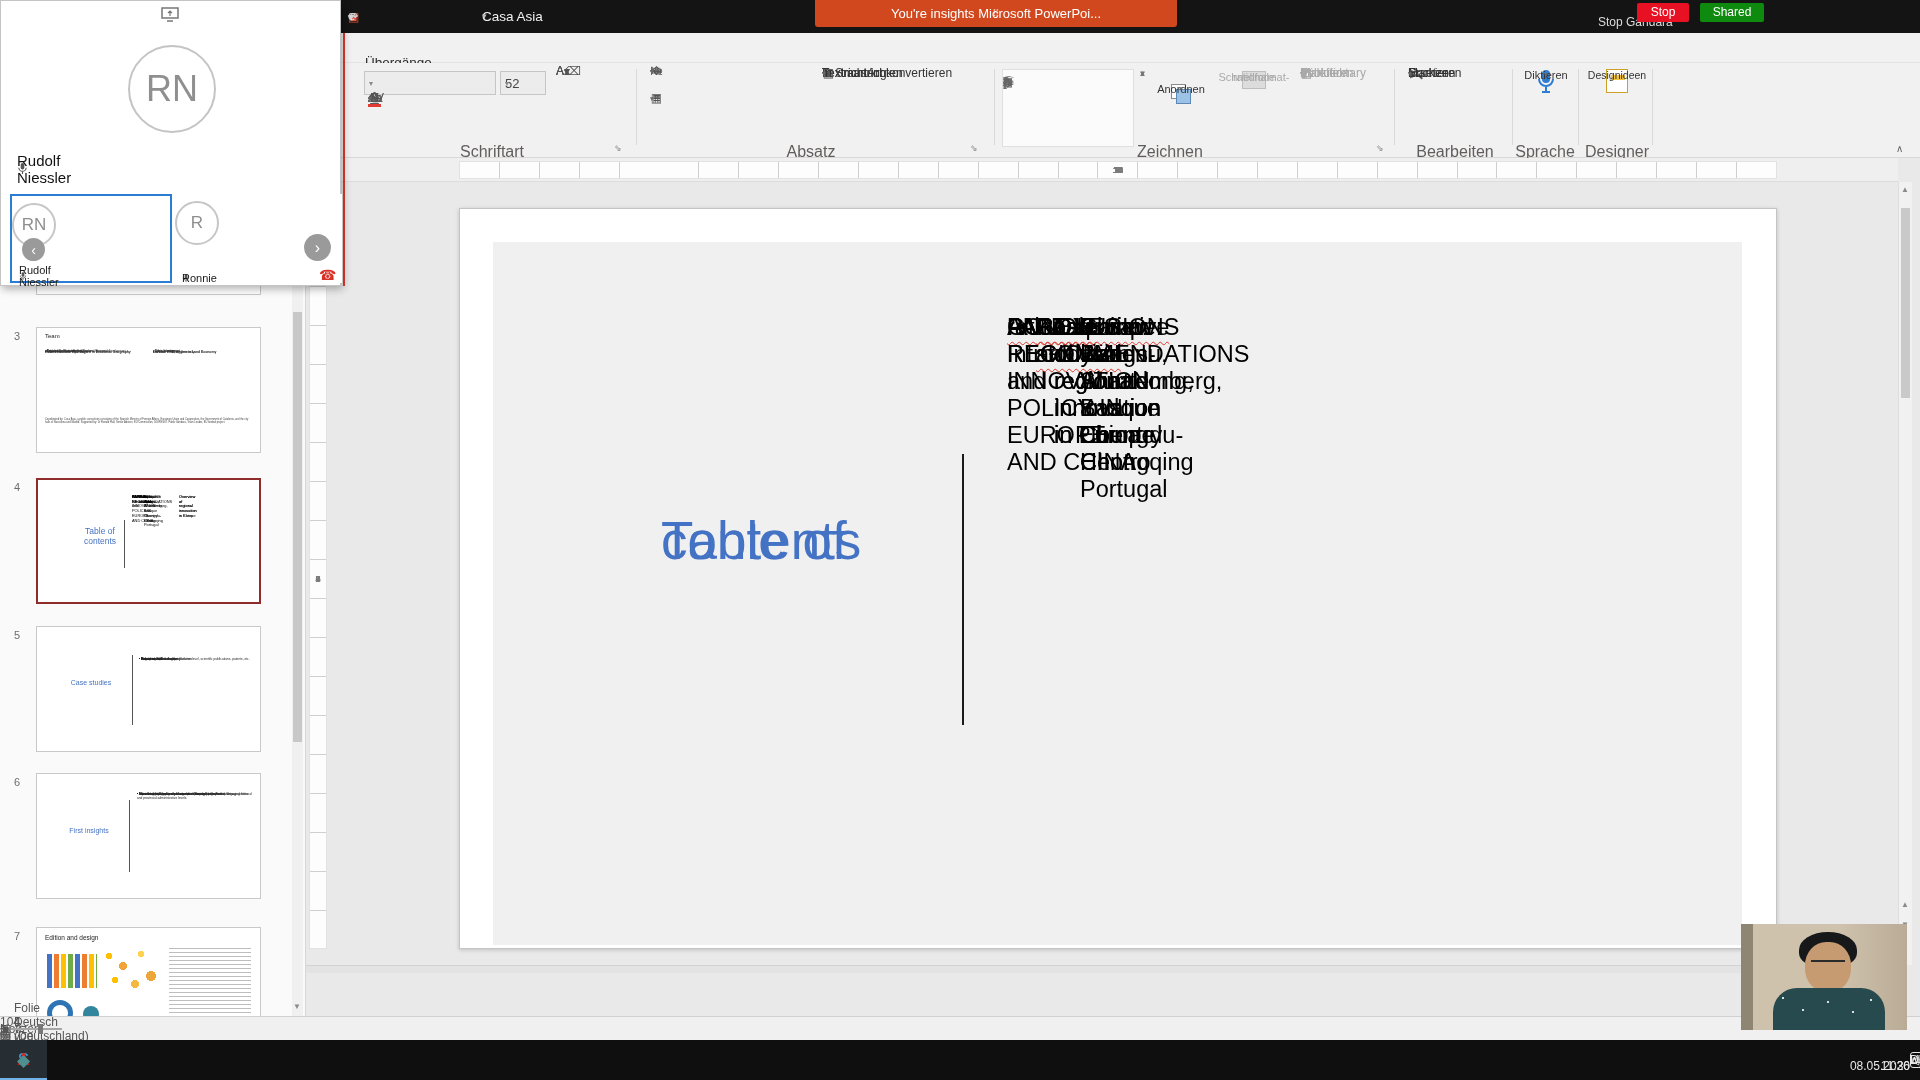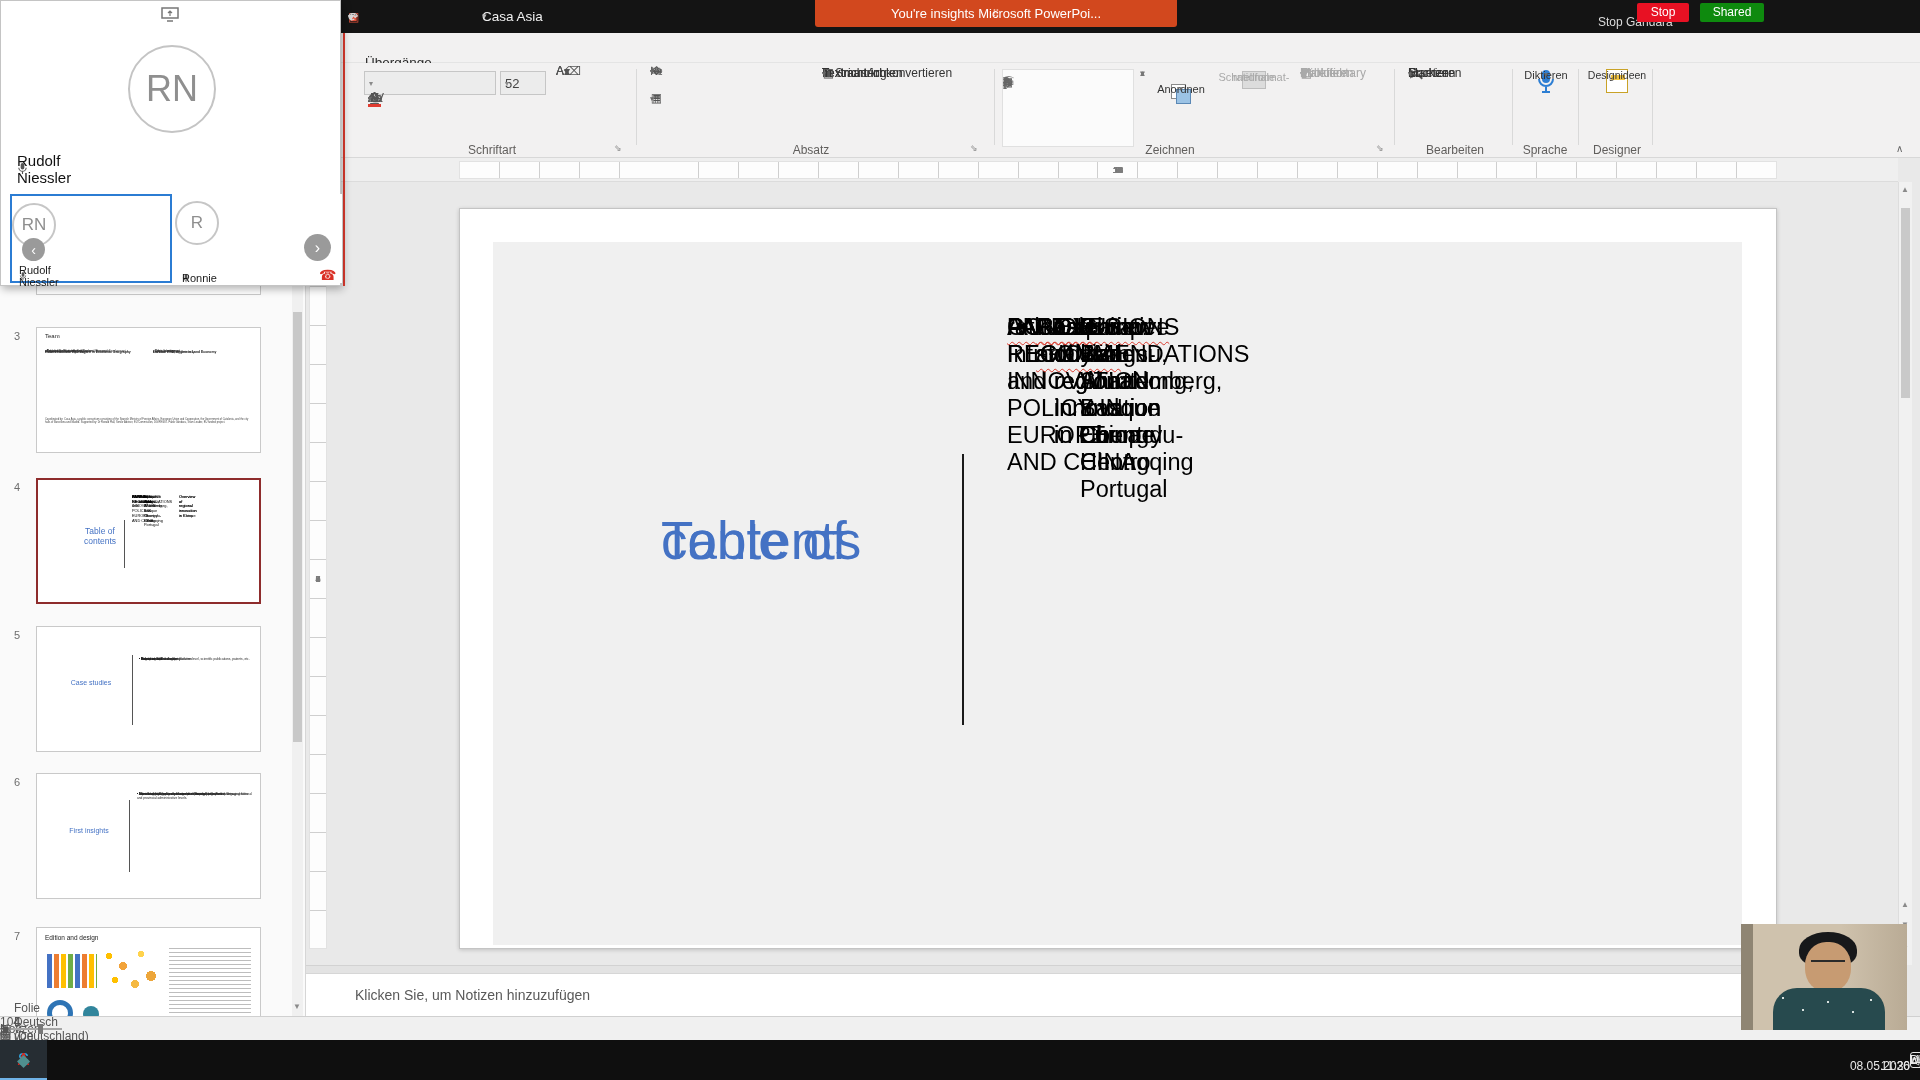--- a/index.html
+++ b/index.html
@@ -38,21 +38,21 @@
 .slb{position:static;font-size:12px;color:#333}
 .drop{position:static;font-size:7.5px;color:#6a6a6a}
 .dis .sic,.dis .slb,.dis .drop{color:#a9a9a9}
 .fb{font-weight:bold}.fi{font-style:italic}.fu{text-decoration:underline}
 .fsh{text-shadow:1px 1px 1px #aaa}.fst{text-decoration:line-through}
 .fav{letter-spacing:1px}
 .fhl{border-bottom:3px solid #ffe100}.ffc{border-bottom:3px solid #e03c31}
 .mag{position:relative}
 .mag::after{content:"";position:absolute;width:5px;height:2px;background:#555;transform:rotate(45deg);right:-2px;bottom:2px}
 .vstack{display:flex;flex-direction:column;gap:7px;align-items:flex-start}
-.glabel{top:80px;font-size:12px;color:#605e5c;text-align:center}
+.glabel{top:80px;font-size:16px;color:#605e5c;text-align:center}
 .launcher{top:80px;font-size:9px;color:#8a8a8a}
 .shgal{left:1002px;top:6px;width:132px;height:78px;background:#fbfbfb;border:1px solid #e0e0e0;display:grid;grid-template-columns:repeat(6,1fr);grid-auto-rows:25px}
 .shp{position:static;font-size:12px;color:#666;text-align:center;line-height:25px}
 .galscroll{left:1136px;top:6px;width:13px;height:78px;display:flex;flex-direction:column;justify-content:space-between;align-items:center;font-size:8px;color:#777}
 .galscroll span{position:static}
 .bigbtn{display:flex;flex-direction:column;align-items:center;font-size:11px;color:#333;text-align:center}
 .bigbtn .lb{position:static}
 .bigbtn .drop{margin-top:1px}
 .arr-ic{position:relative;width:22px;height:22px;margin-bottom:3px}
 .arr-ic::before{content:"";position:absolute;left:1px;top:1px;width:13px;height:13px;border:1.5px solid #8a8a8a;background:#fff}
@@ -701,23 +701,20 @@
     </div>
 
     <div class="pscroll">
       <span class="sarr" style="top:2px">▲</span>
       <div class="pthumb"></div>
       <span class="sarr" style="top:820px">▼</span>
     </div>
   </div>
 
   <div class="splitter"></div>
-  <div class="notes">
-    <div class="notes-text">Klicken Sie, um Notizen hinzuzufügen</div>
-  </div>
 
   <div class="statusbar">
     <div class="sb-left">
       <span>Folie 4 von 8</span>
       <span style="color:#777">✔</span>
       <span>Deutsch (Deutschland)</span>
     </div>
     <div class="sb-right">
       <span>≡</span>
       <span>Notizen</span>

